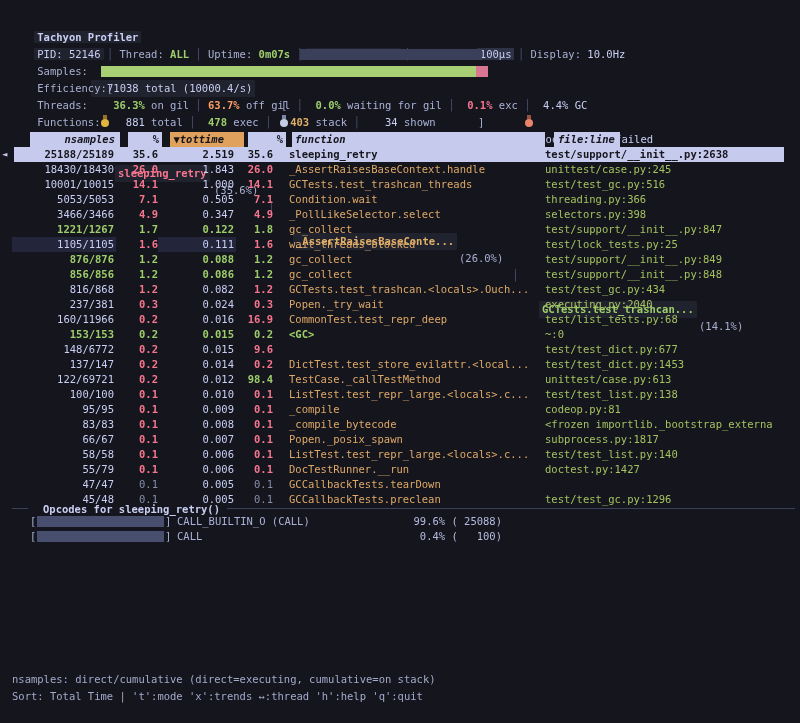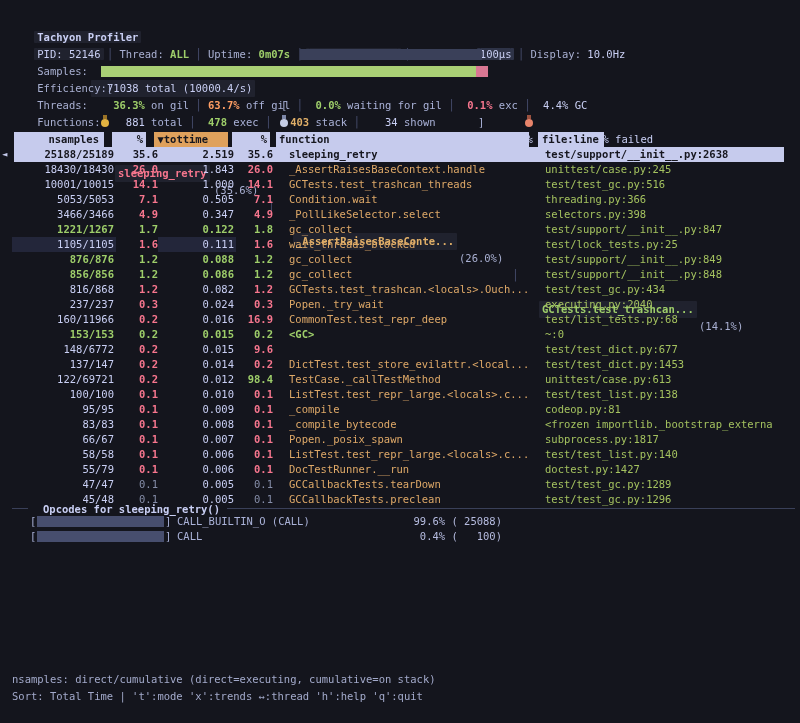--- a/index.html
+++ b/index.html
@@ -35,21 +35,21 @@
   .eff-fail{height:100%;background:#d97793;}
 
   
   .medal{position:absolute;width:8px;height:8px;border-radius:50%;top:5px;}
   .medal::before{content:"";position:absolute;left:2px;top:-4px;width:4px;height:4px;}
   .m-gold{background:#e3b341}.m-gold::before{background:#9a7226}
   .m-silver{background:#c5cde6}.m-silver::before{background:#7d87a8}
   .m-bronze{background:#e8846b}.m-bronze::before{background:#9c5240}
 
   
-  .thead{position:absolute;top:132px;left:0;width:760px;height:15px;}
+  .thead{position:absolute;top:132px;left:16px;width:760px;height:15px;font-style:italic;}
   .h{position:absolute;top:0;height:15px;line-height:15px;background:#c6cbed;color:#15161e;
      font-weight:bold;box-sizing:border-box;white-space:pre;}
   .h-ns{left:14px;width:90px;text-align:right;padding-right:5px}
   .h-p1{left:112px;width:34px;text-align:right;padding-right:3px}
   .h-tot{left:154px;width:74px;text-align:right;padding-right:20px;background:#dfa15c}
   .h-p2{left:232px;width:38px;text-align:right;padding-right:3px}
   .h-fn{left:276px;width:253px;padding-left:3px}
   .h-file{left:538px;width:66px;padding-left:4px}
 
   .rows{position:absolute;top:147px;left:0;width:800px;}
@@ -236,21 +236,21 @@
     <div class="row" style="top: 135px;">
       <span class="cell ns c-fg">816/868</span>
       <span class="cell p1 c-red">1.2</span>
       <span class="cell tot c-fg">0.082</span>
       <span class="cell p2 c-red">1.2</span>
       <span class="cell fn c-amber">GCTests.test_trashcan.&lt;locals&gt;.Ouch...</span>
       <span class="cell file c-file">test/test_gc.py:434</span>
     </div>
 
     <div class="row" style="top: 150px;">
-      <span class="cell ns c-fg">237/237</span>
+      <span class="cell ns c-fg">237/381</span>
       <span class="cell p1 c-red">0.3</span>
       <span class="cell tot c-fg">0.024</span>
       <span class="cell p2 c-red">0.3</span>
       <span class="cell fn c-amber">Popen._try_wait</span>
       <span class="cell file c-file">executing.py:2040</span>
     </div>
 
     <div class="row" style="top: 165px;">
       <span class="cell ns c-fg">160/11966</span>
       <span class="cell p1 c-red">0.2</span>
@@ -348,21 +348,20 @@
       <span class="cell fn c-amber">DocTestRunner.__run</span>
       <span class="cell file c-file">doctest.py:1427</span>
     </div>
 
     <div class="row" style="top: 330px;">
       <span class="cell ns c-fg">47/47</span>
       <span class="cell p1 c-dim">0.1</span>
       <span class="cell tot c-fg">0.005</span>
       <span class="cell p2 c-dim">0.1</span>
       <span class="cell fn c-amber">GCCallbackTests.tearDown</span>
-      <span class="cell file c-file">test/test_gc.py:1289</span>
     </div>
 
     <div class="row" style="top: 345px;">
       <span class="cell ns c-fg">45/48</span>
       <span class="cell p1 c-dim">0.1</span>
       <span class="cell tot c-fg">0.005</span>
       <span class="cell p2 c-dim">0.1</span>
       <span class="cell fn c-amber">GCCallbackTests.preclean</span>
       <span class="cell file c-file">test/test_gc.py:1296</span>
     </div>

